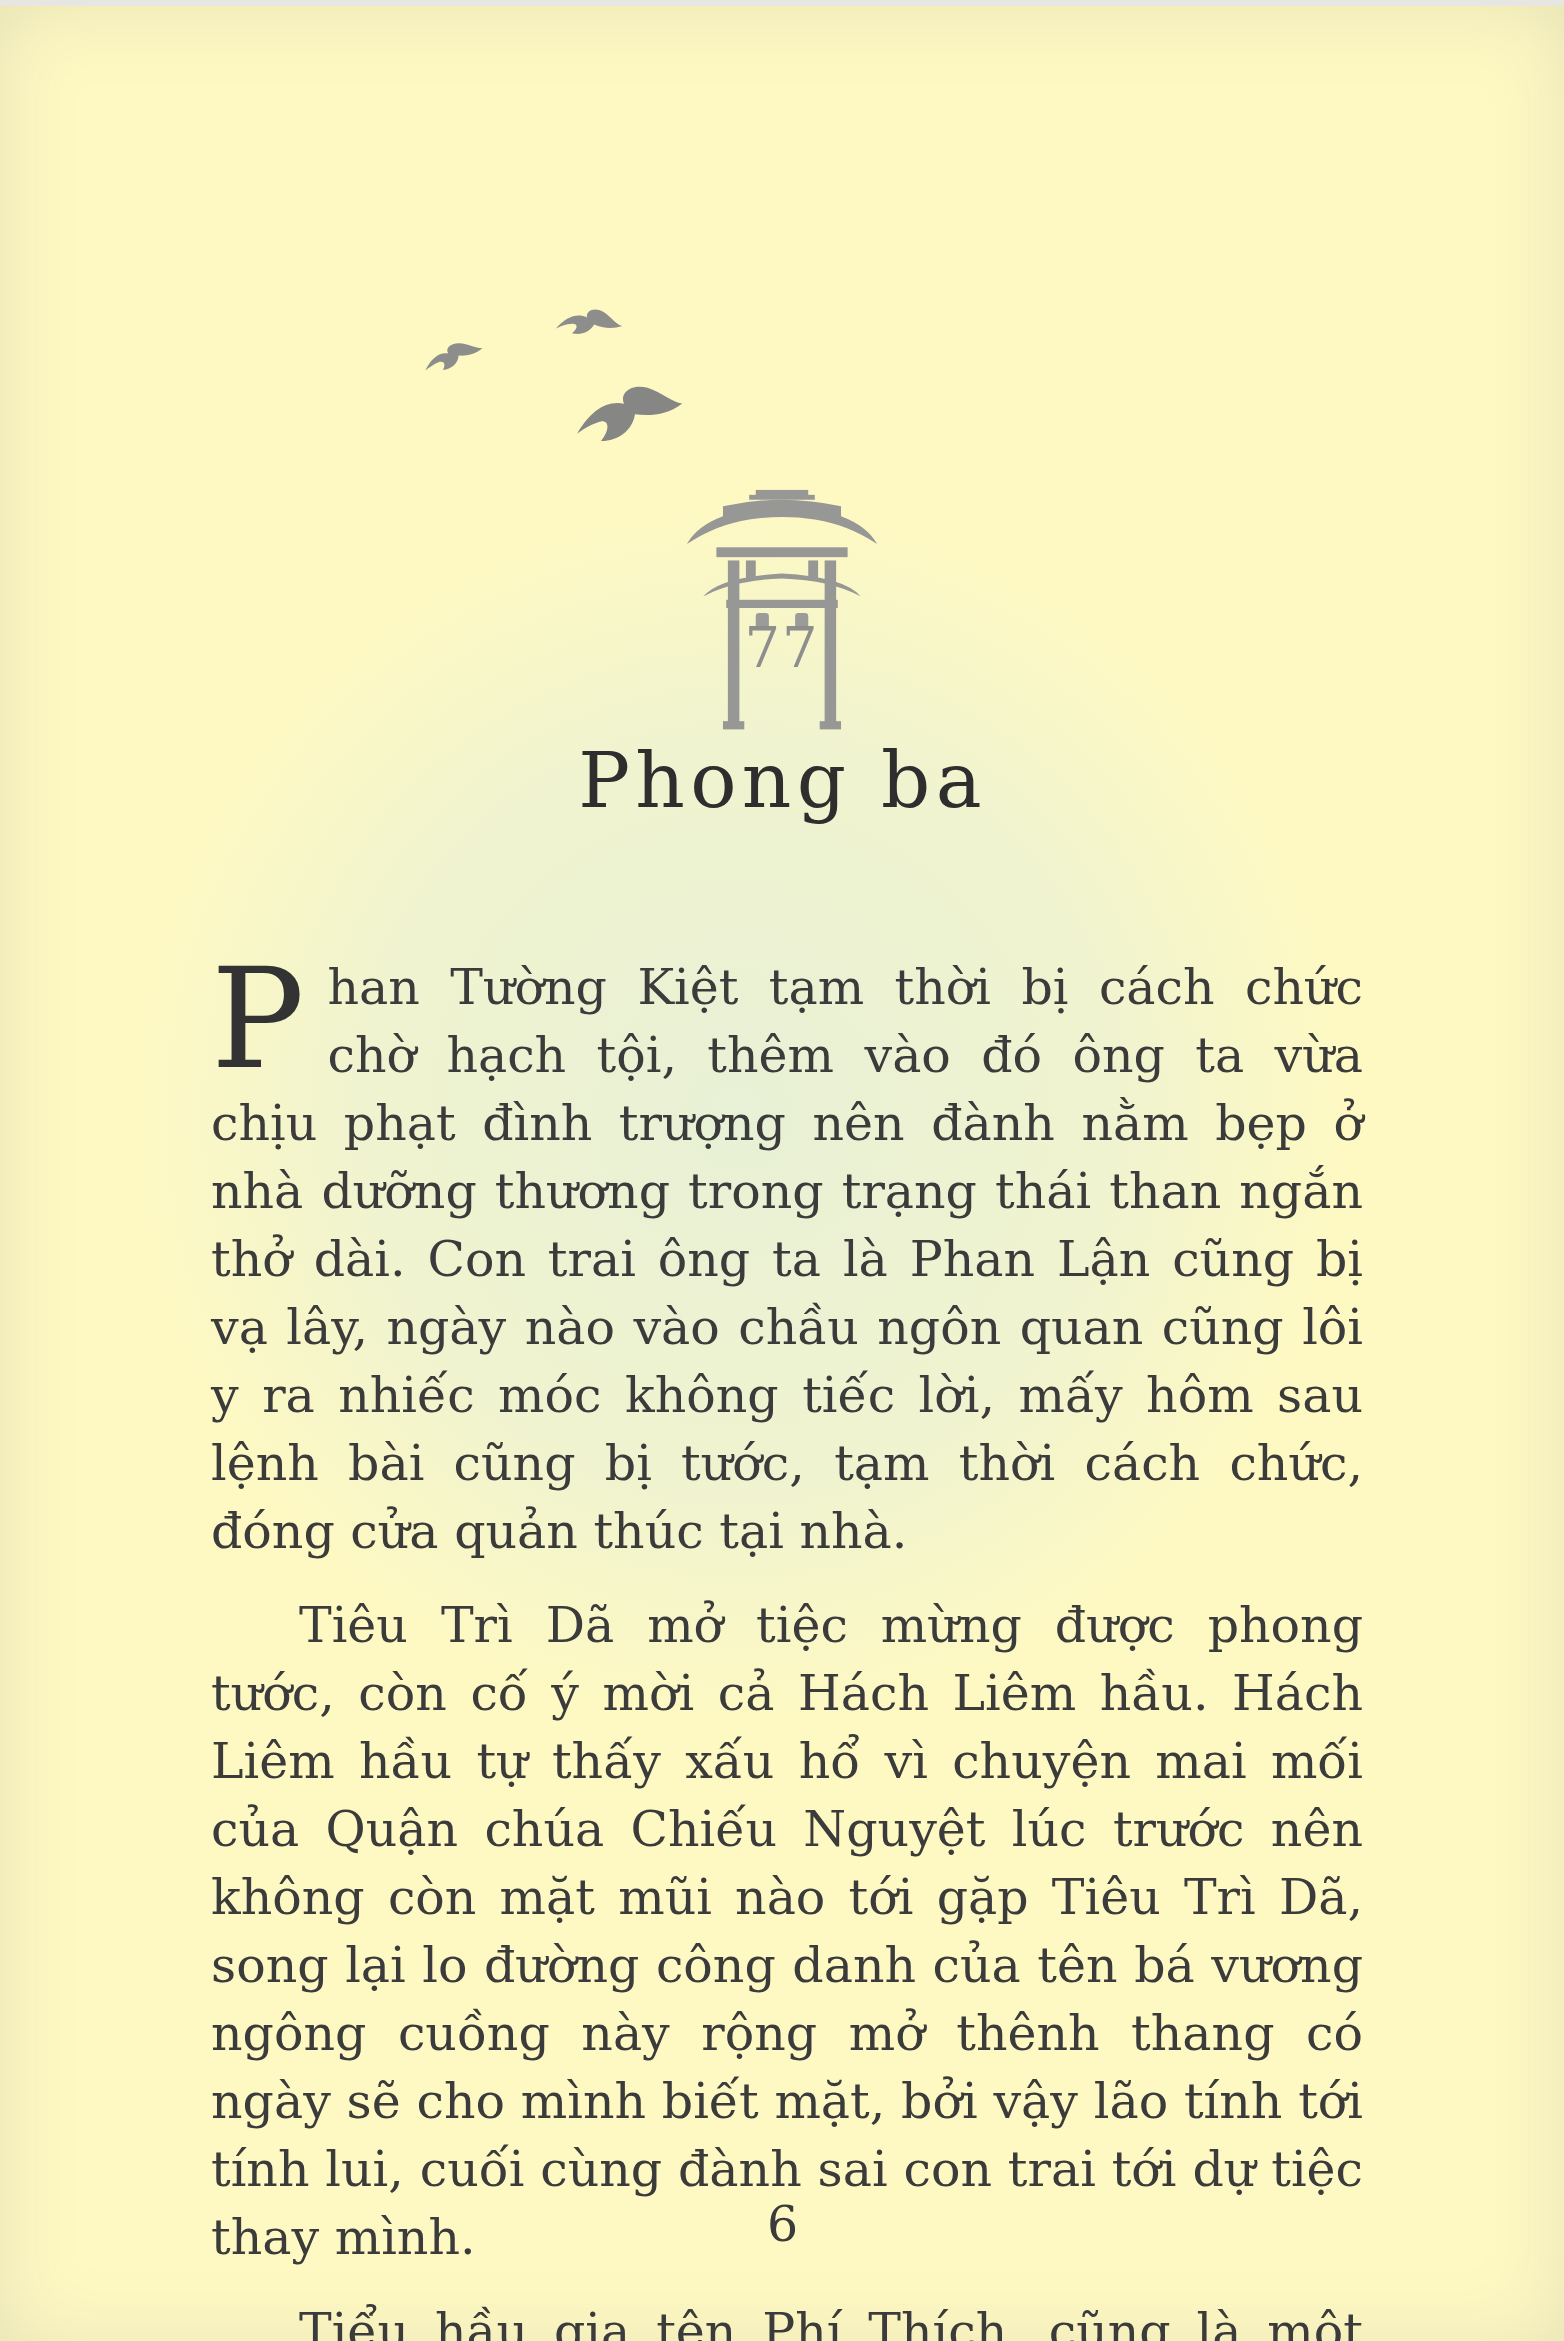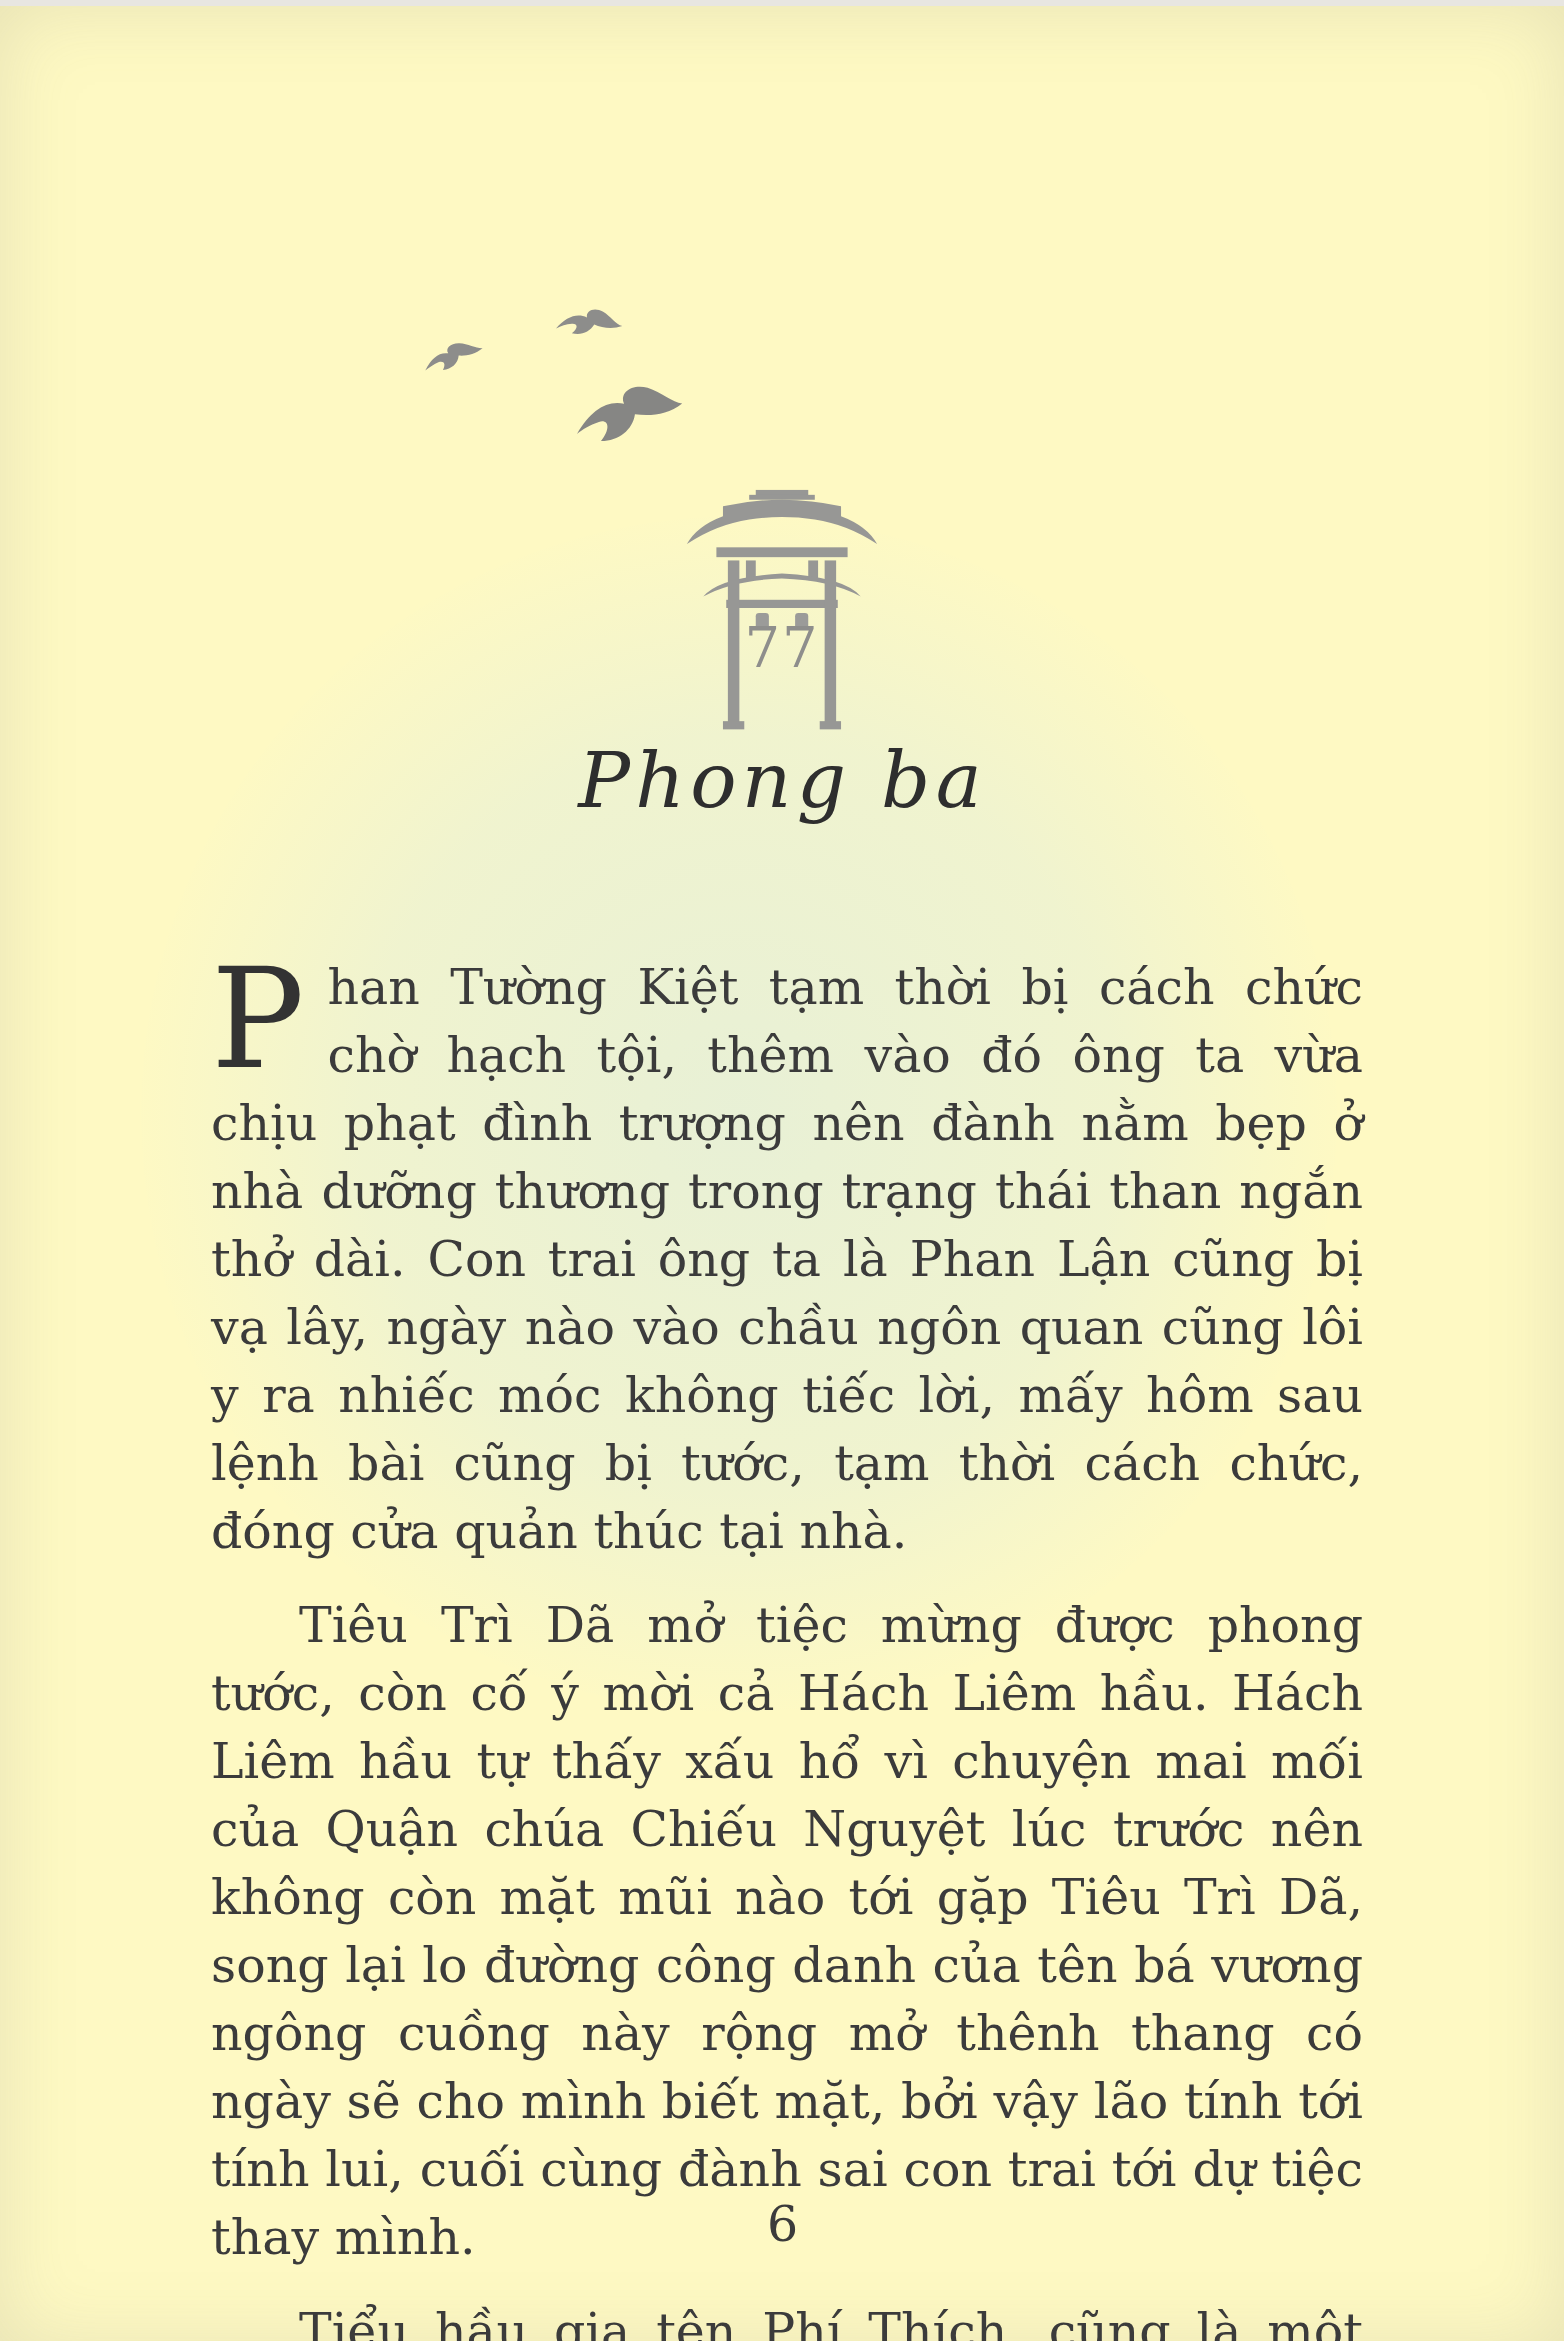--- a/index.html
+++ b/index.html
@@ -68,21 +68,20 @@
     position: absolute;
     top: 730px;
     left: 0;
     width: 100%;
     margin: 0;
     text-align: center;
     font-weight: normal;
     font-size: 77px;
     letter-spacing: 5.3px;
     color: #2e2e2e;
-    font-style: italic;
   }
 
   .body-text {
     position: absolute;
     top: 948px;
     left: 211px;
     width: 1152px;
     font-size: 49px;
     line-height: 68px;
     text-align: justify;

